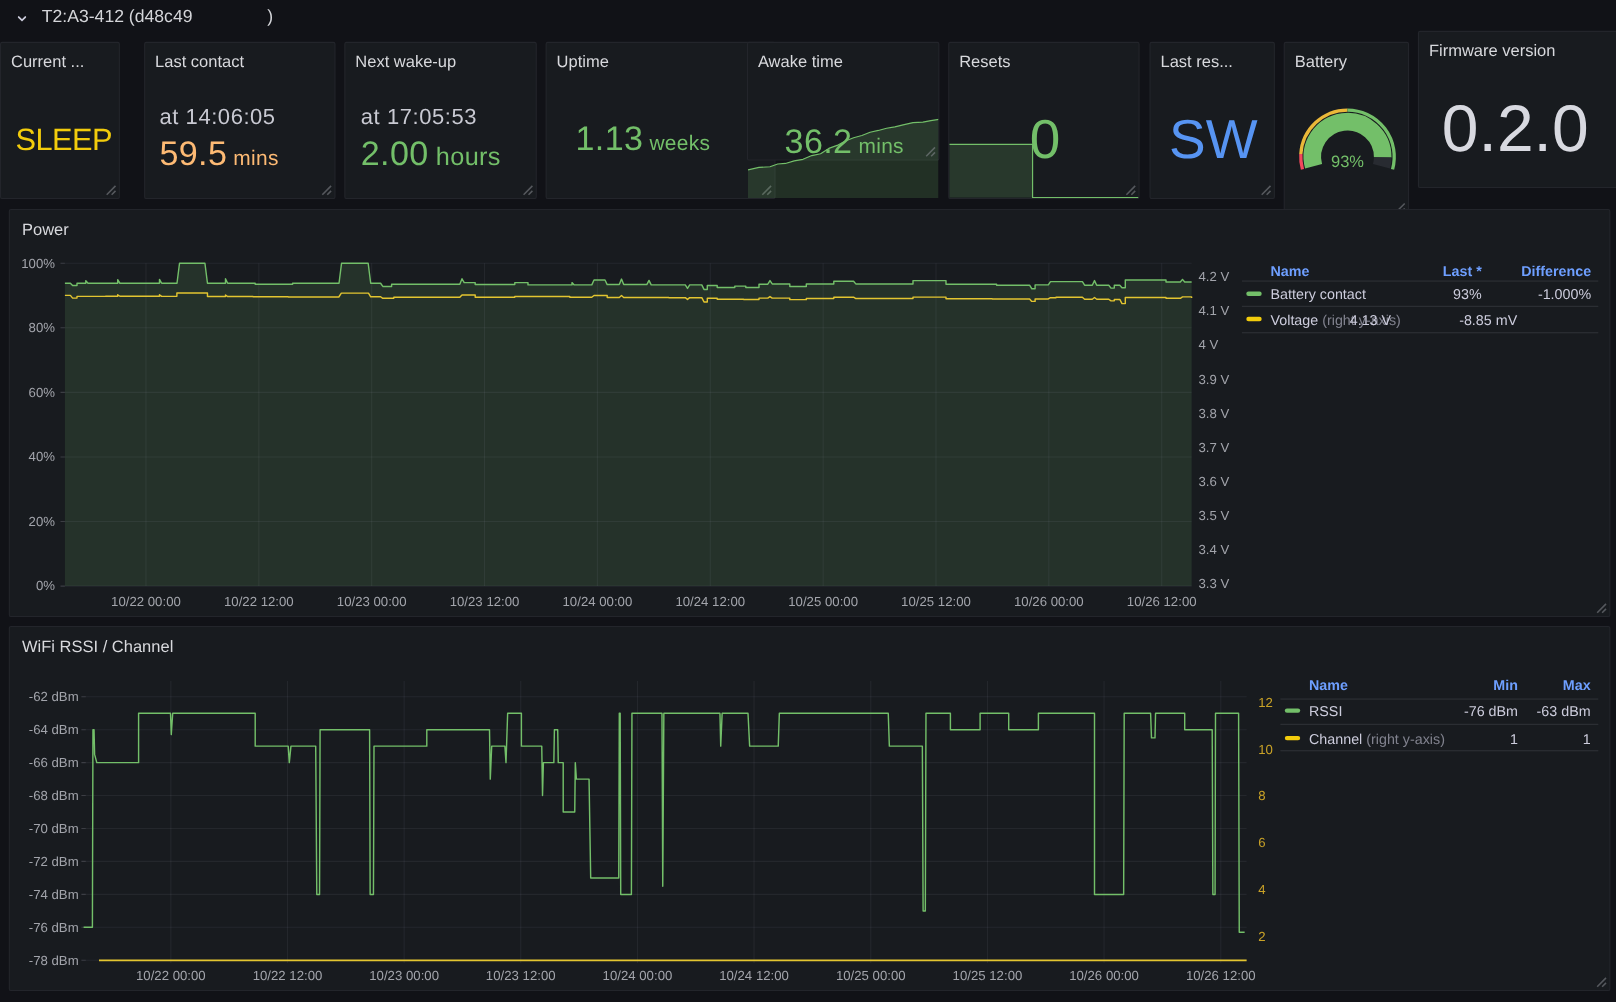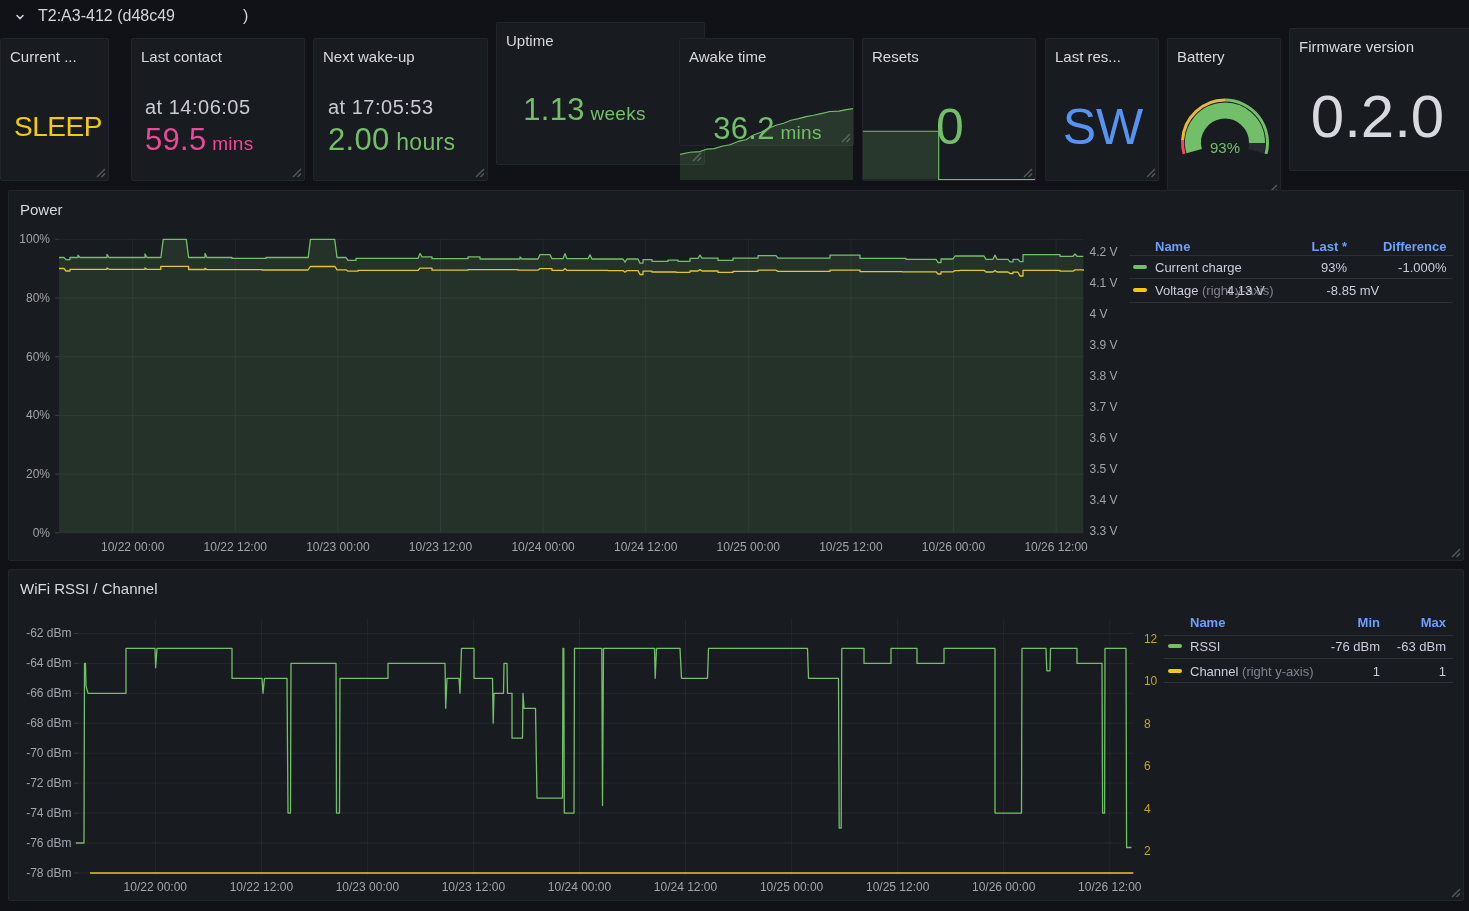--- a/index.html
+++ b/index.html
@@ -14,34 +14,34 @@
 <div class="panel" style="left:0;top:38px;width:109px;height:143px">
 <div class="pt" style="left:9px;top:9px">Current ...</div>
 <div class="abs" style="left:0;top:87.5px;width:114px;text-align:center;font-size:28px;letter-spacing:-0.5px;color:#f2cc0c;line-height:0">SLEEP</div>
 <svg width="11" height="11" style="position:absolute;right:2px;bottom:2px;opacity:.55">
       <path d="M10 2 L2 10 M10 6.5 L6.5 10" stroke="#888b91" stroke-width="1.4" fill="none"></path>
     </svg>
 </div>
 <div class="panel" style="left:131px;top:38px;width:174px;height:143px">
 <div class="pt" style="left:9px;top:9px">Last contact</div>
 <div class="abs" style="left:13px;top:67.8px;font-size:20px;letter-spacing:0.5px;color:#c9cad3;line-height:0">at 14:06:05</div>
-<div class="abs" style="left:13px;top:100.5px;font-size:31px;letter-spacing:0.3px;color:#ec4899;line-height:0">59.5<span style="font-size:19px"> mins</span></div>
+<div class="abs" style="left:13px;top:100.5px;font-size:31px;letter-spacing:0.3px;color:#fdba74;line-height:0">59.5<span style="font-size:19px"> mins</span></div>
 <svg width="11" height="11" style="position:absolute;right:2px;bottom:2px;opacity:.55">
       <path d="M10 2 L2 10 M10 6.5 L6.5 10" stroke="#888b91" stroke-width="1.4" fill="none"></path>
     </svg>
 </div>
 <div class="panel" style="left:313px;top:38px;width:175px;height:143px">
 <div class="pt" style="left:9px;top:9px">Next wake-up</div>
 <div class="abs" style="left:14px;top:67.8px;font-size:20px;letter-spacing:0.5px;color:#c9cad3;line-height:0">at 17:05:53</div>
 <div class="abs" style="left:14px;top:100.5px;font-size:31px;letter-spacing:0.3px;color:#73bf69;line-height:0">2.00<span style="font-size:23px"> hours</span></div>
 <svg width="11" height="11" style="position:absolute;right:2px;bottom:2px;opacity:.55">
       <path d="M10 2 L2 10 M10 6.5 L6.5 10" stroke="#888b91" stroke-width="1.4" fill="none"></path>
     </svg>
 </div>
-<div class="panel" style="left:496px;top:22px;width:209px;height:143px">
+<div class="panel" style="left:496px;top:38px;width:209px;height:143px">
 <div class="pt" style="left:9px;top:9px">Uptime</div>
 <div class="abs" style="left:0;top:87px;width:175px;text-align:center;font-size:31px;letter-spacing:0.3px;color:#73bf69;line-height:0">1.13<span style="font-size:19px"> weeks</span></div>
 <svg width="11" height="11" style="position:absolute;right:2px;bottom:2px;opacity:.55">
       <path d="M10 2 L2 10 M10 6.5 L6.5 10" stroke="#888b91" stroke-width="1.4" fill="none"></path>
     </svg>
 </div>
 <div class="panel" style="left:679px;top:38px;width:175px;height:108px">
 <div class="pt" style="left:9px;top:9px">Awake time</div>
 <svg style="position:absolute;left:0;top:0" width="173" height="141">
       <polygon points="0.0,115.4 10.0,113.2 20.0,112.6 27.0,110.1 34.0,109.6 42.0,107.2 50.0,105.8 58.0,102.4 66.0,100.8 73.5,95.9 81.0,93.2 88.5,89.2 96.0,86.2 103.5,84.2 111.0,81.2 118.5,79.6 126.0,77.6 133.5,76.3 141.0,74.6 150.0,72.5 159.0,72.1 166.2,70.6 173.5,69.6 173.5,141.5 0.0,141.5" fill="rgba(115,191,105,0.18)"></polygon>
@@ -146,21 +146,21 @@
       <text x="944.5" y="359.5" font-size="12" fill="#a2a4ab" text-anchor="middle">10/26 00:00</text>
       <text x="1047.1" y="359.5" font-size="12" fill="#a2a4ab" text-anchor="middle">10/26 12:00</text>
     </svg>
 <div class="abs" style="left:1146px;top:47.5px;font-size:13px;font-weight:600;color:#6e9fff">Name</div>
     <div class="abs" style="left:1218px;top:47.5px;width:120px;text-align:right;font-size:13px;font-weight:600;color:#6e9fff">Last *</div>
     <div class="abs" style="left:1317.5px;top:47.5px;width:120px;text-align:right;font-size:13px;font-weight:600;color:#6e9fff">Difference</div>
     <div class="abs" style="left:1120px;top:63.5px;width:324px;height:1px;background:rgba(204,204,220,0.12)"></div>
     <div class="abs" style="left:1120px;top:86.5px;width:324px;height:1px;background:rgba(204,204,220,0.12)"></div>
     <div class="abs" style="left:1120px;top:110.5px;width:324px;height:1px;background:rgba(204,204,220,0.12)"></div>
     <div class="abs" style="left:1124px;top:73.5px;width:14px;height:4px;border-radius:2px;background:#73bf69"></div>
-    <div class="abs" style="left:1146px;top:68.5px;font-size:13px;color:#ccccdc">Current charge</div>
+    <div class="abs" style="left:1146px;top:68.5px;font-size:13px;color:#ccccdc">Battery contact</div>
     <div class="abs" style="left:1218px;top:68.5px;width:120px;text-align:right;font-size:13px;color:#ccccdc">93%</div>
     <div class="abs" style="left:1317.5px;top:68.5px;width:120px;text-align:right;font-size:13px;color:#ccccdc">-1.000%</div>
     <div class="abs" style="left:1124px;top:97.30000000000001px;width:14px;height:4px;border-radius:2px;background:#f2cc0c"></div>
     <div class="abs" style="left:1146px;top:92.30000000000001px;font-size:13px;color:#ccccdc">Voltage <span style="color:rgba(204,204,220,0.58)">(right y-axis)</span></div>
     <div class="abs" style="left:1218px;top:92.30000000000001px;width:120px;text-align:left;font-size:13px;color:#ccccdc">4.13 V</div>
     <div class="abs" style="left:1317.5px;top:92.30000000000001px;width:120px;text-align:left;font-size:13px;color:#ccccdc">-8.85 mV</div>
 <svg width="11" height="11" style="position:absolute;right:2px;bottom:2px;opacity:.55">
       <path d="M10 2 L2 10 M10 6.5 L6.5 10" stroke="#888b91" stroke-width="1.4" fill="none"></path>
     </svg>
 </div>

